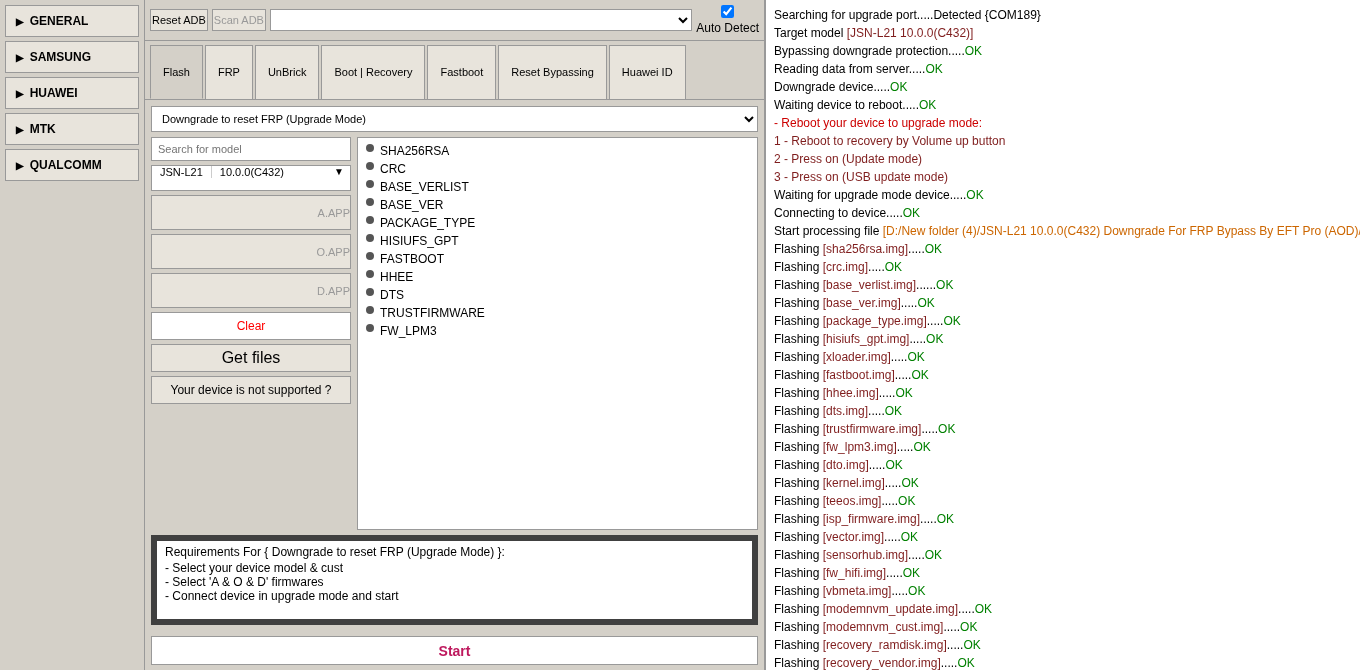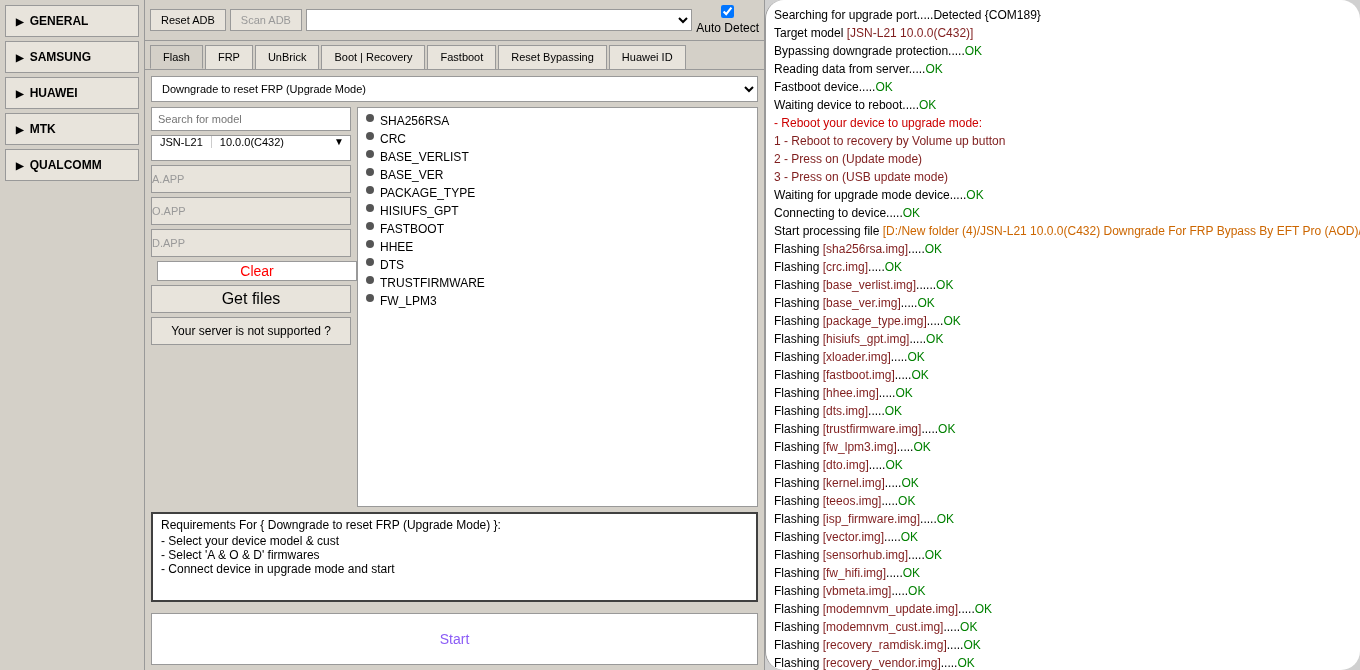--- a/index.html
+++ b/index.html
@@ -40,21 +40,21 @@
     
     .toolbar {
       display: flex;
       align-items: center;
       gap: 4px;
       padding: 5px;
       background: #d4d0c8;
       border-bottom: 1px solid #999;
     }
     .toolbar button {
-      padding: 4px 10px;
+      padding: 4px 1px;
       background: #e8e4dc;
       border: 1px solid #999;
       cursor: pointer;
       font-size: 11px;
     }
     .toolbar select {
       flex: 1;
       height: 22px;
       border: 1px solid #999;
       background: white;
@@ -65,21 +65,21 @@
 
     
     .tab-bar {
       display: flex;
       gap: 2px;
       padding: 4px 5px 0;
       background: #d4d0c8;
       border-bottom: 1px solid #999;
     }
     .tab {
-      padding: 5px 12px;
+      padding: 20px 12px;
       background: #e8e4dc;
       border: 1px solid #999;
       border-bottom: none;
       cursor: pointer;
       font-size: 11px;
     }
     .tab.active {
       background: #d4d0c8;
       border-bottom: 1px solid #d4d0c8;
     }
@@ -123,37 +123,36 @@
       width: 100%;
       height: 24px;
       border: 1px solid #999;
       padding: 2px 6px;
       background: white;
       font-size: 11px;
     }
 
     .file-btn {
       width: 100%;
+      height: 35px;
+      background: #e8e4dc;
+      border: 1px solid #999;
+      cursor: pointer;
+      font-size: 11px;
+      text-align: right;
+    }
+
+    .clear-btn {
+      width: 100%;
       height: 28px;
-      background: #e8e4dc;
-      border: 1px solid #999;
-      cursor: pointer;
-      font-size: 11px;
-      text-align: left;
-    }
-
-    .clear-btn {
-      width: 100%;
-      height: 20px;
-      background: white;
-      border: 1px solid #999;
-      cursor: pointer;
-      font-size: 14px;
+      background: white;
+      border: 1px solid #999;
+      cursor: pointer;
+      font-size: 12px;
       color: red;
-      margin-left: 6px;
     }
 
     .get-files-btn {
       width: 100%;
       height: 28px;
       background: #e8e4dc;
       border: 1px solid #999;
       cursor: pointer;
       font-size: 16px;
     }
@@ -189,48 +188,47 @@
       width: 8px;
       height: 8px;
       border-radius: 50%;
       background: #555;
       flex-shrink: 0;
     }
 
     
     .requirements-box {
       background: white;
-      border: 2px solid #404040;
+      border: 6px solid #404040;
       padding: 4px 8px;
       font-size: 11px;
       height: 90px;
       overflow-y: auto;
     }
 
     
     .start-btn {
-      height: 52px;
+      height: 29px;
       background: white;
       border: 1px solid #999;
       cursor: pointer;
       font-size: 14px;
-      color: #8b5cf6;
-      font-weight: normal;
+      color: #be185d;
+      font-weight: bold;
     }
 
     
     .log-panel {
       flex: 1;
       background: white;
       border-left: 1px solid #999;
       padding: 6px 8px;
       overflow-y: auto;
       font-size: 11px;
       line-height: 1.5;
-      border-radius: 19px;
     }
     .log-line { white-space: nowrap; }
     .log-black { color: #000; }
     .log-green { color: #008000; }
     .log-red { color: #cc0000; }
     .log-blue { color: #7f1d1d; }
     .log-orange { color: #cc6600; }
 
     .model-row {
       display: flex;
@@ -307,21 +305,21 @@
           <span class="model-ver">10.0.0(C432)</span>
           <span class="model-arrow">▼</span>
         </div>
 
         <button class="file-btn" style="color:#999">A.APP</button>
         <button class="file-btn" style="color:#999">O.APP</button>
         <button class="file-btn" style="color:#999">D.APP</button>
         <button class="clear-btn">Clear</button>
         <button class="get-files-btn">Get files</button>
         <div class="device-not-supported">
-          <span>Your server is not supported ?</span>
+          <span>Your device is not supported ?</span>
         </div>
       </div>
 
       <div class="right-col">
       <div class="file-list-item">
             <div class="file-dot"></div>
             <span>SHA256RSA</span>
           </div>
           <div class="file-list-item">
             <div class="file-dot"></div>
@@ -377,21 +375,21 @@
   <div style="padding: 5px 6px;">
     <button class="start-btn" style="width:100%">Start</button>
   </div>
 </div>
 
 <div class="log-panel">
 <div class="log-line"><span class="log-black">Searching for upgrade port.....Detected {COM189}</span></div>
     <div class="log-line"><span class="log-black">Target model </span><span class="log-blue">[JSN-L21 10.0.0(C432)]</span></div>
     <div class="log-line"><span class="log-black">Bypassing downgrade protection.....</span><span class="log-green">OK</span></div>
     <div class="log-line"><span class="log-black">Reading data from server.....</span><span class="log-green">OK</span></div>
-    <div class="log-line"><span class="log-black">Fastboot device.....</span><span class="log-green">OK</span></div>
+    <div class="log-line"><span class="log-black">Downgrade device.....</span><span class="log-green">OK</span></div>
     <div class="log-line"><span class="log-black">Waiting device to reboot.....</span><span class="log-green">OK</span></div>
     <div class="log-line"><span class="log-red">- Reboot your device to upgrade mode:</span></div>
     <div class="log-line"><span class="log-blue">1 - Reboot to recovery by Volume up button</span></div>
     <div class="log-line"><span class="log-blue">2 - Press on (Update mode)</span></div>
     <div class="log-line"><span class="log-blue">3 - Press on (USB update mode)</span></div>
     <div class="log-line"><span class="log-black">Waiting for upgrade mode device.....</span><span class="log-green">OK</span></div>
     <div class="log-line"><span class="log-black">Connecting to device.....</span><span class="log-green">OK</span></div>
     <div class="log-line"><span class="log-black">Start processing file </span><span class="log-orange">[D:/New folder (4)/JSN-L21 10.0.0(C432) Downgrade For FRP Bypass By EFT Pro (AOD)/step1/A.APP] 4,44 GB:</span></div>
     <div class="log-line"><span class="log-black">Flashing </span><span class="log-blue">[sha256rsa.img]</span><span class="log-black">.....</span><span class="log-green">OK</span></div>
     <div class="log-line"><span class="log-black">Flashing </span><span class="log-blue">[crc.img]</span><span class="log-black">.....</span><span class="log-green">OK</span></div>

